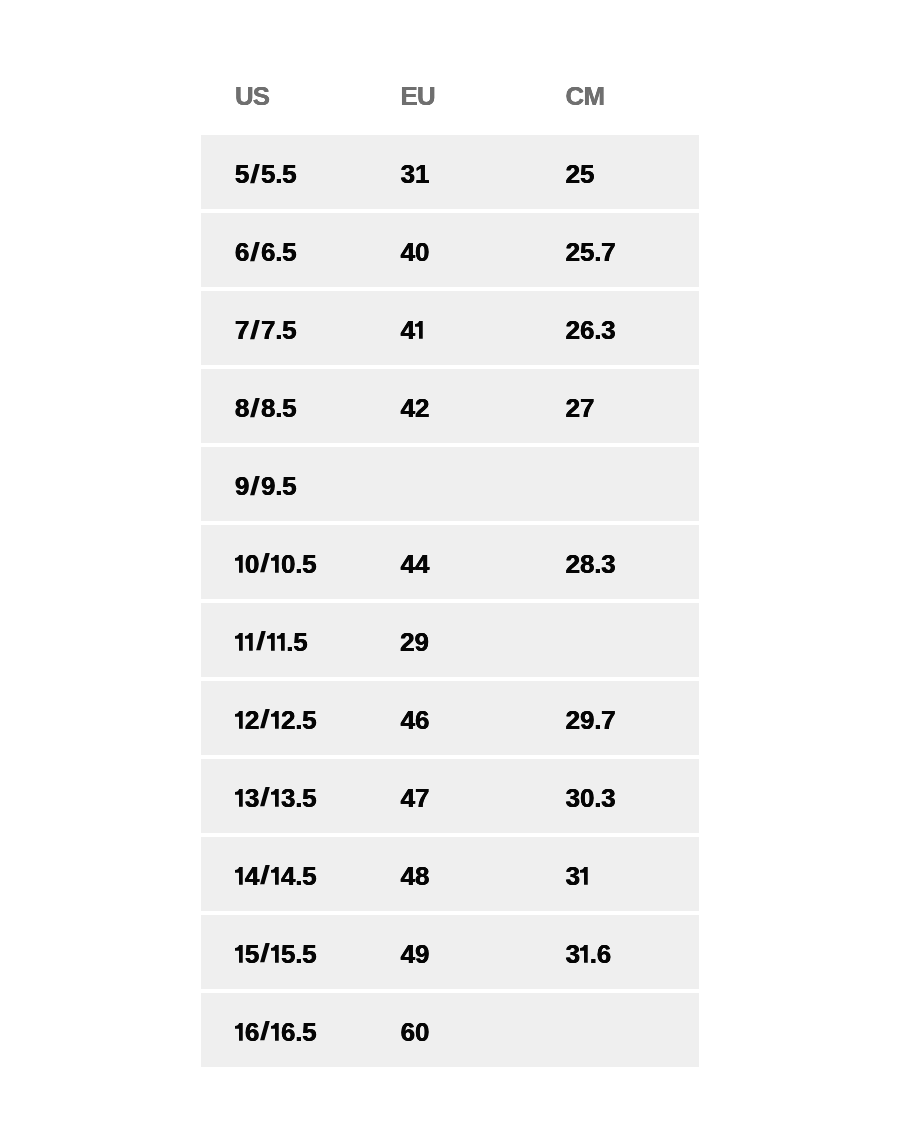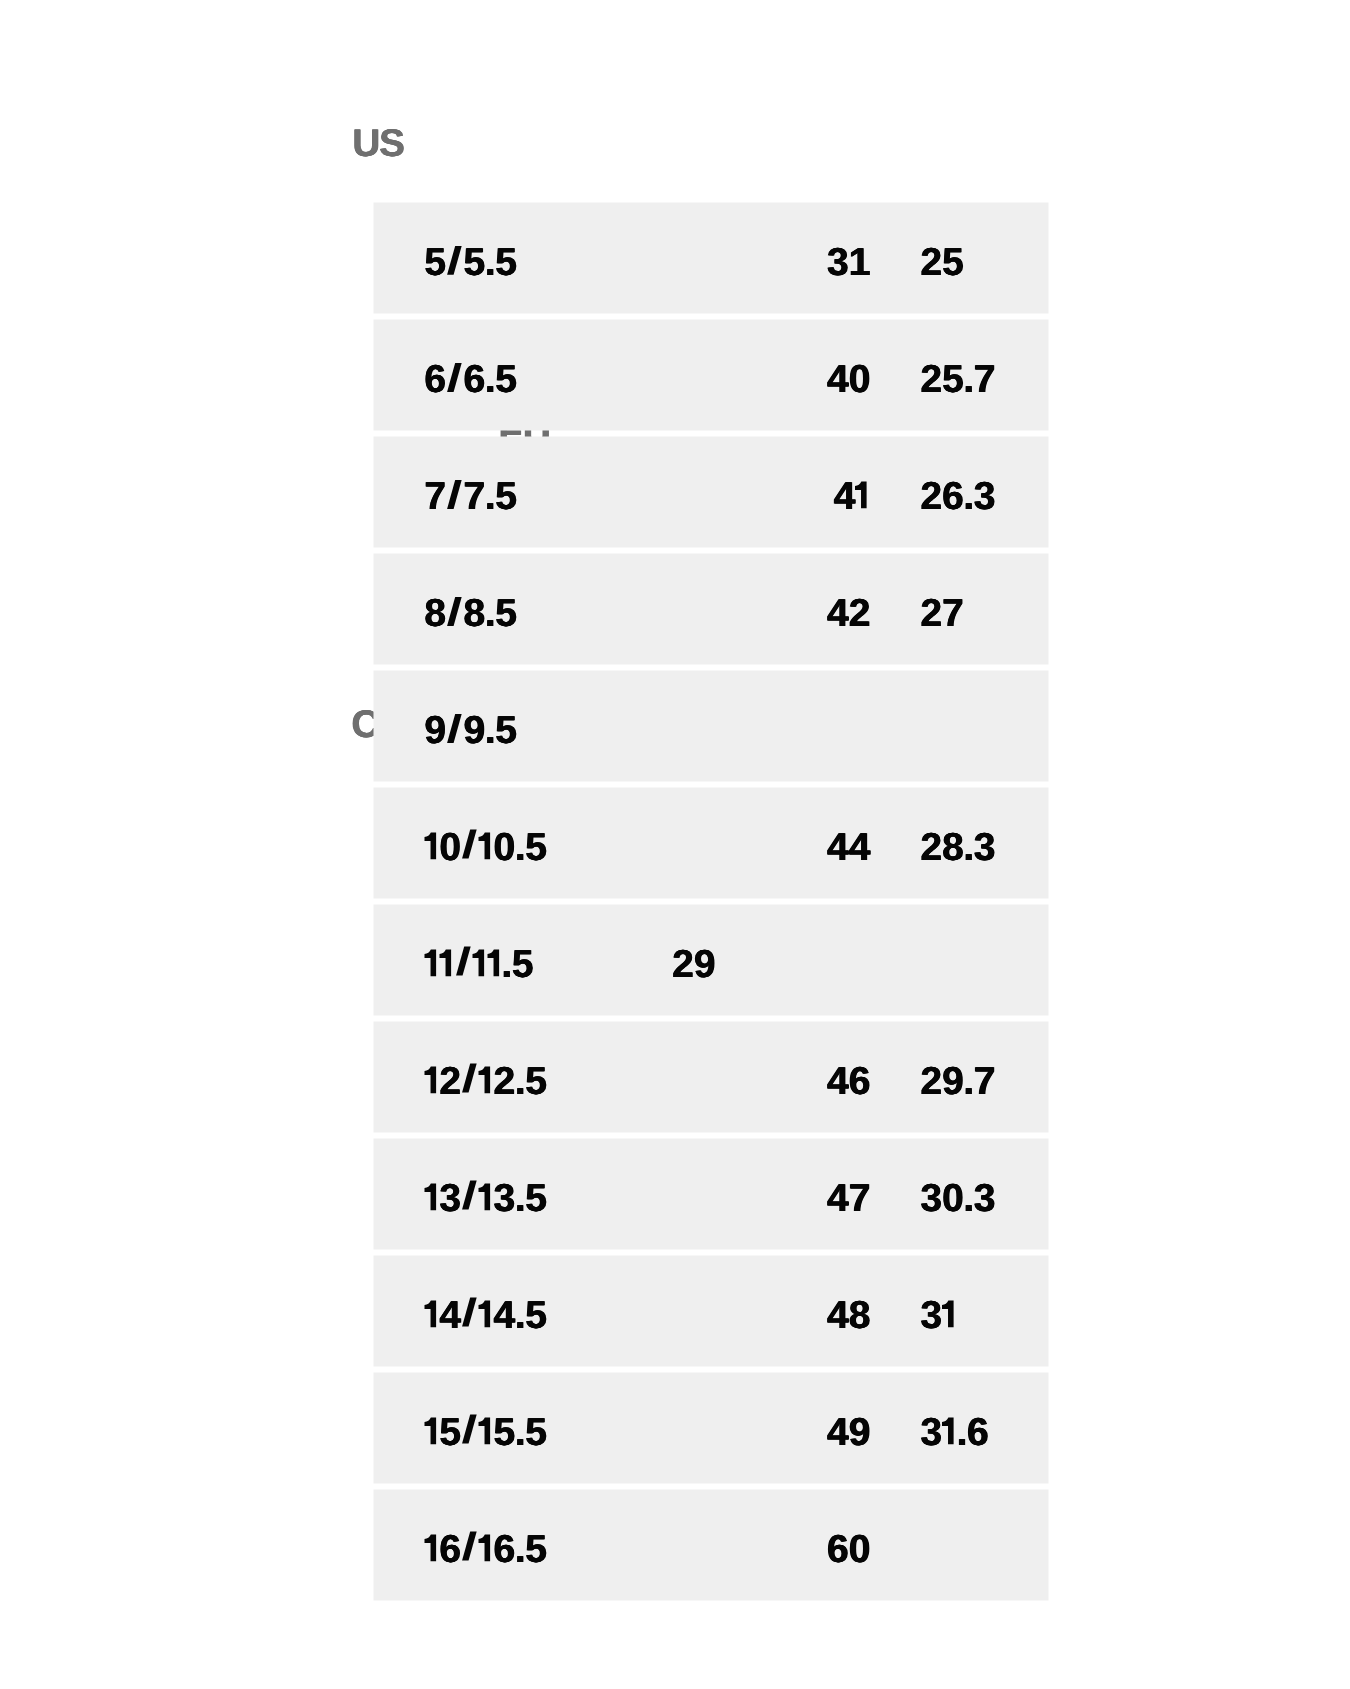--- a/index.html
+++ b/index.html
@@ -22,56 +22,54 @@
     width: 498px;
   }
 
   .chart-head {
     position: absolute;
     top: 0;
     left: 0;
     right: 0;
     height: 135px;
     display: flex;
-    flex-direction: column;
   }
   .chart-head .cell {
     font-size: 25.8px;
     letter-spacing: -0.8px;
     font-weight: bold;
     color: #6f6f6f;
     line-height: 193.4px;
     white-space: nowrap;
     text-shadow: 0.25px 0 0 #6f6f6f, -0.25px 0 0 #6f6f6f;
   }
 
   .chart-body {
     position: absolute;
     top: 134.8px;
     left: 0;
     right: 0;
-    margin-left: 48px;
   }
   .chart-row {
     display: flex;
     height: 74.4px;
     background: #efefef;
     margin-bottom: 3.6px;
   }
   .chart-row .cell {
     font-size: 26px;
     font-weight: bold;
     color: #050505;
     line-height: 78px;
     white-space: nowrap;
     text-shadow: 0.3px 0 0 #050505, -0.3px 0 0 #050505;
   }
 
   .col-us { width: 165.8px; padding-left: 33.9px; box-sizing: border-box; }
-  .col-eu { width: 165.5px; padding-left: 33.8px; box-sizing: border-box; text-align: right; }
+  .col-eu { width: 165.5px; padding-left: 33.8px; box-sizing: border-box; }
   .col-cm { flex: 1;        padding-left: 33.3px; box-sizing: border-box; }
 
   
   .g1 {
     display: inline-block;
     width: 10px;
     height: 17.8px;
     vertical-align: baseline;
     position: relative;
   }

